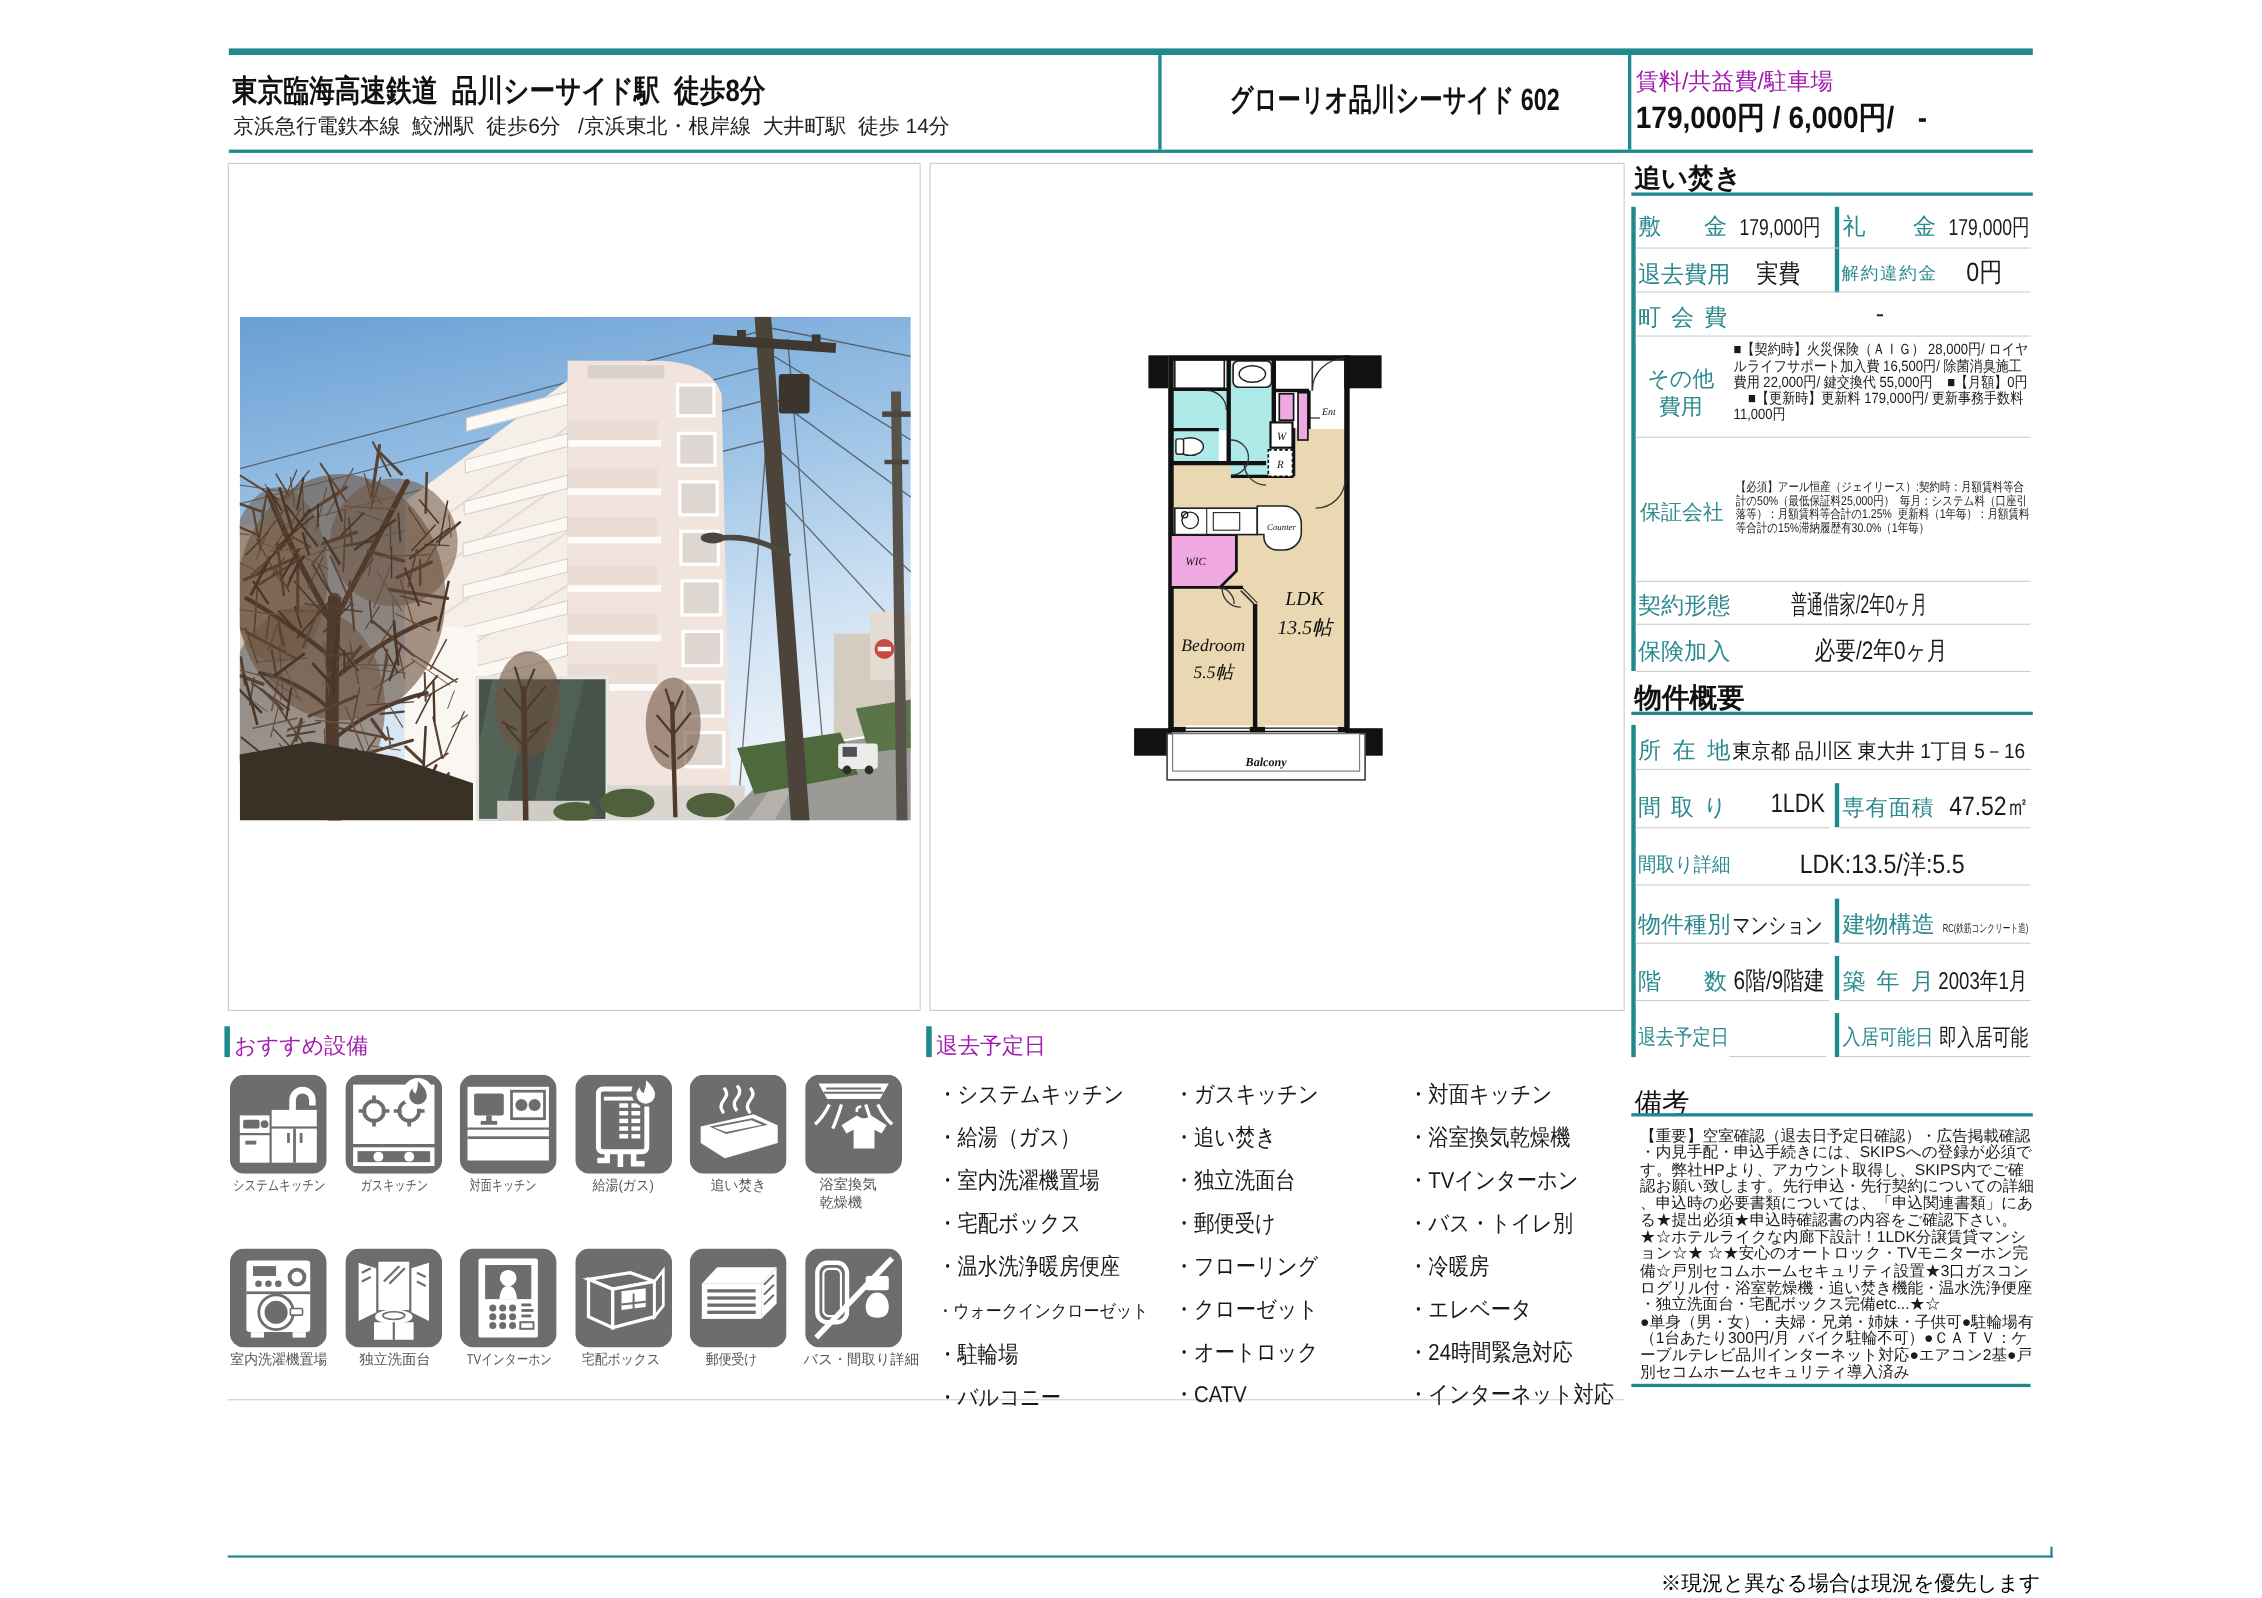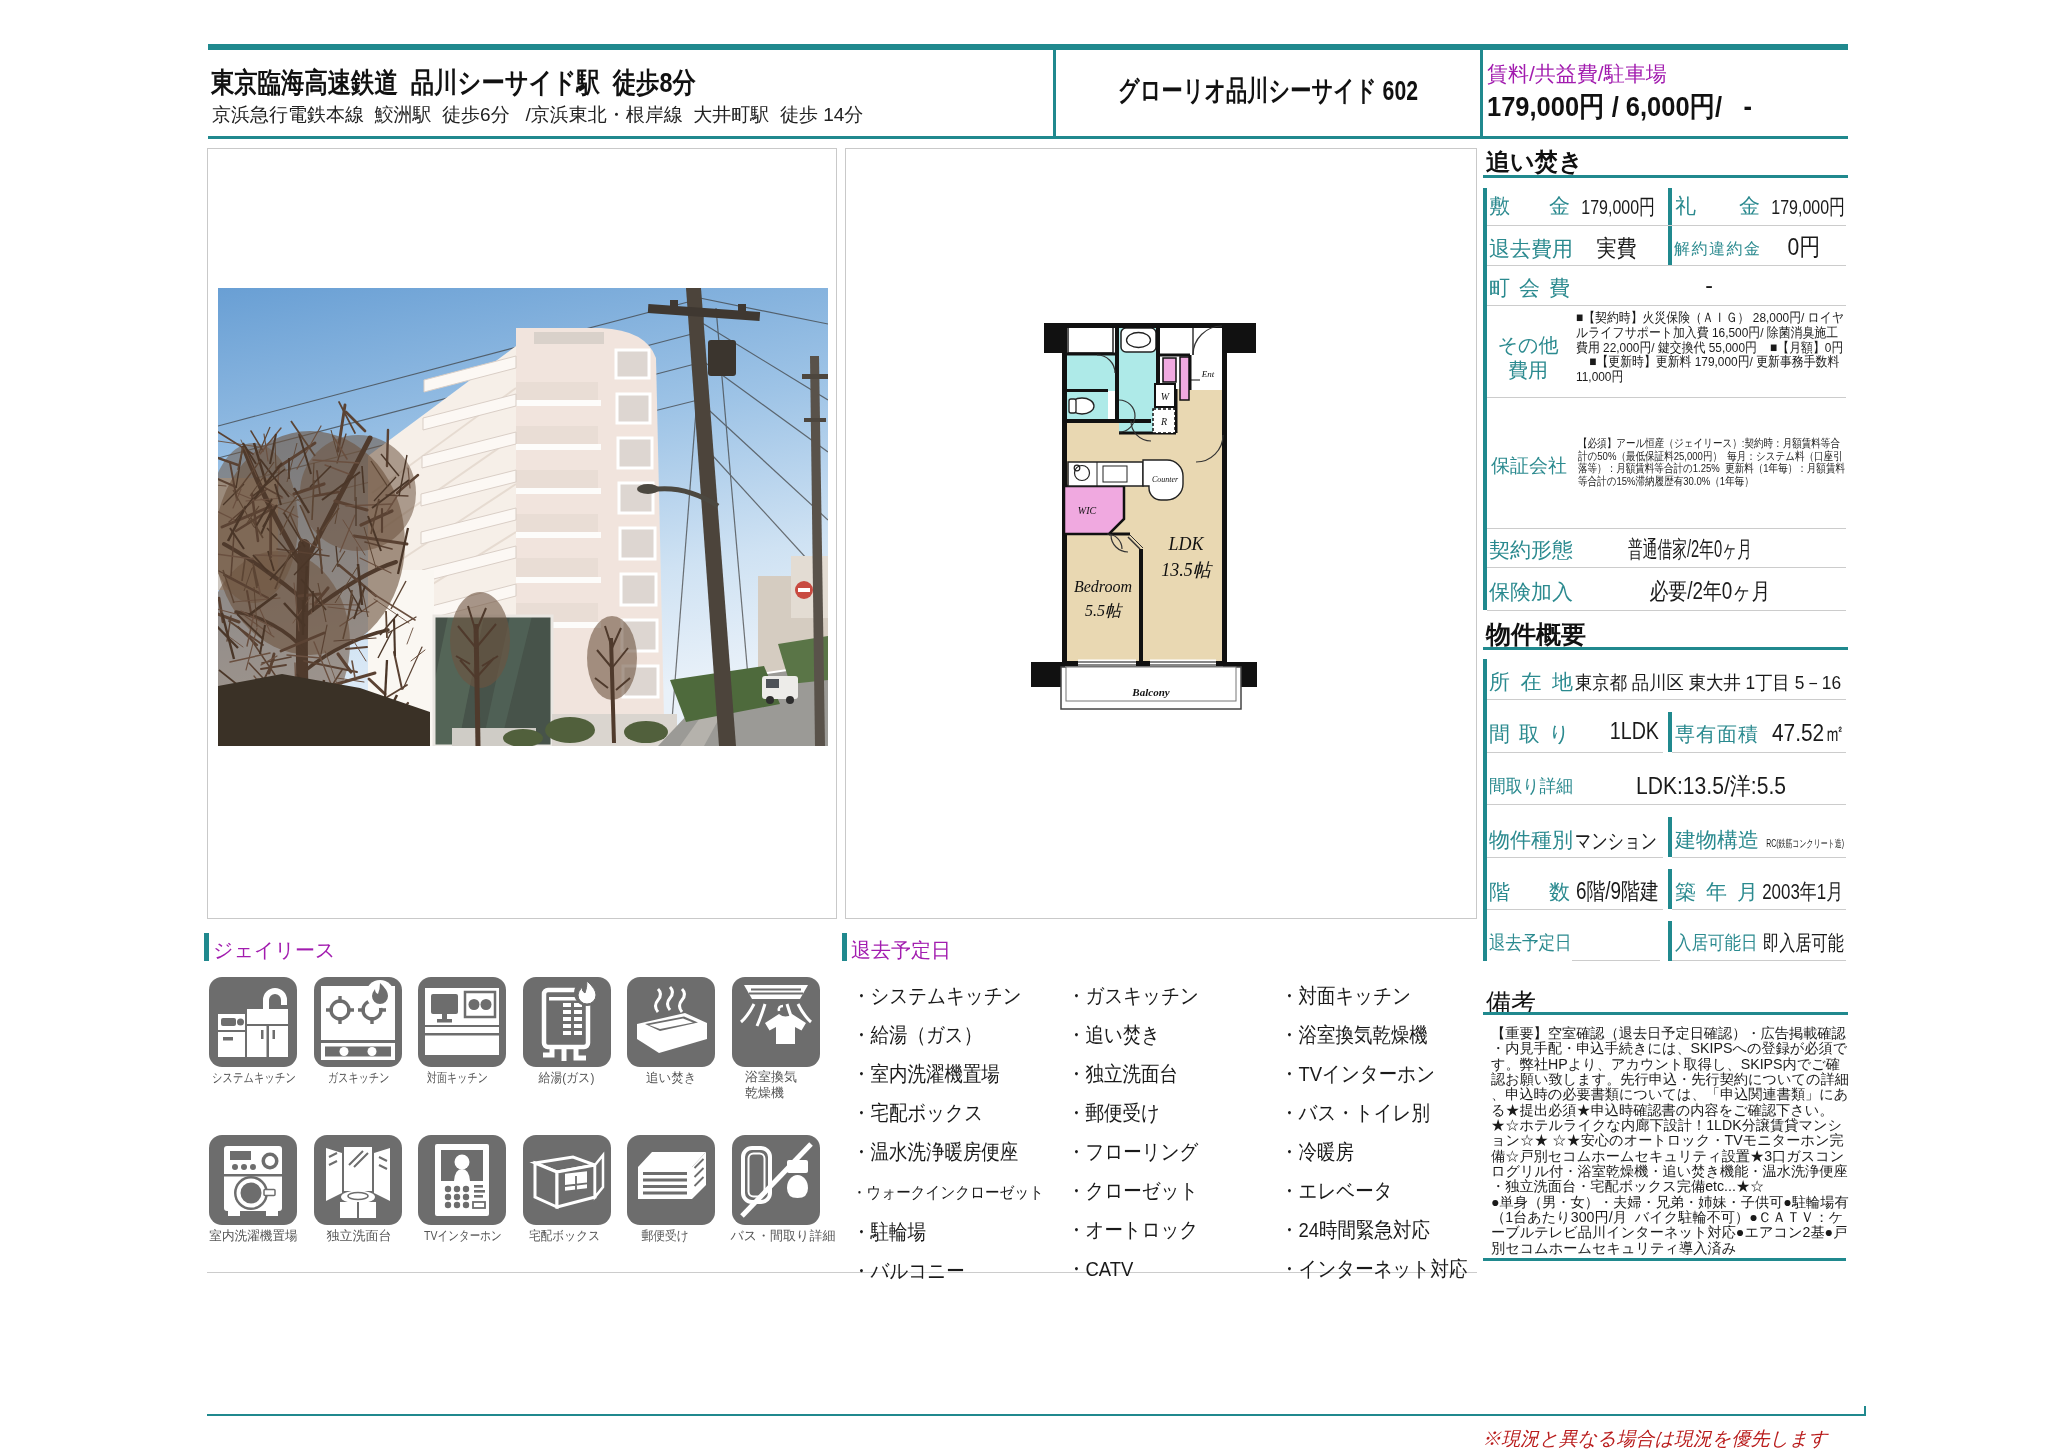--- a/index.html
+++ b/index.html
@@ -742,21 +742,21 @@
 <div class="abs" style="left:1486px;top:986px;font-size:25px;font-weight:normal;color:#111;">備考</div>
 
 <div class="abs bar" style="left:1483px;top:1012px;width:365px;height:3px;"></div>
 
 <div class="abs" style="left:1491px;top:1026px;width:358px;font-size:14.2px;line-height:15.35px;color:#1a1a1a;word-break:break-all;line-break:anywhere;">【重要】空室確認（退去日予定日確認）・広告掲載確認・内見手配・申込手続きには、SKIPSへの登録が必須です。弊社HPより、アカウント取得し、SKIPS内でご確認お願い致します。先行申込・先行契約についての詳細、申込時の必要書類については、「申込関連書類」にある★提出必須★申込時確認書の内容をご確認下さい。<br>★☆ホテルライクな内廊下設計！1LDK分譲賃貸マンション☆★ ☆★安心のオートロック・TVモニターホン完備☆戸別セコムホームセキュリティ設置★3口ガスコンログリル付・浴室乾燥機・追い焚き機能・温水洗浄便座・独立洗面台・宅配ボックス完備etc...★☆<br>●単身（男・女）・夫婦・兄弟・姉妹・子供可●駐輪場有（1台あたり300円/月&nbsp;&nbsp;バイク駐輪不可）●ＣＡＴＶ：ケーブルテレビ品川インターネット対応●エアコン2基●戸別セコムホームセキュリティ導入済み</div>
 
 <div class="abs bar" style="left:1483px;top:1258px;width:363px;height:3px;"></div>
 
 <div class="abs bar" style="left:204px;top:933px;width:5px;height:28px;"></div>
 
-<div class="abs teal" style="left:213px;top:937px;font-size:20px;">ジェイリース</div>
+<div class="abs teal" style="left:213px;top:937px;font-size:20px;">おすすめ設備</div>
 
 <svg class="abs" style="left:209px;top:977px;" width="88" height="90" viewBox="0 0 88 90">
     <rect width="88" height="90" rx="13" fill="#6d6d6d"></rect>
     <path d="M57,32 v-9 a9,9 0 0 1 18,0 v5" stroke="#fff" stroke-width="6" fill="none"></path>
     <rect x="9" y="37" width="27" height="16" fill="#fff"></rect>
     <rect x="12" y="41" width="15" height="8" rx="2" fill="#6d6d6d"></rect>
     <circle cx="31.5" cy="45" r="3.5" fill="#6d6d6d"></circle>
     <rect x="9" y="55" width="27" height="25" fill="#fff"></rect>
     <rect x="14" y="60" width="10" height="3.5" fill="#6d6d6d"></rect>
     <rect x="38" y="32" width="41" height="15" fill="#fff"></rect>
@@ -967,13 +967,13 @@
 <div class="abs" style="left:1067px;top:976px;width:213px;font-size:21px;line-height:39px;color:#1a1a1a;white-space:nowrap;transform:scaleX(0.88);transform-origin:left top;">
 ・ガスキッチン<br>・追い焚き<br>・独立洗面台<br>・郵便受け<br>・フローリング<br>・クローゼット<br>・オートロック<br>・CATV</div>
 
 <div class="abs" style="left:1280px;top:976px;width:200px;font-size:21px;line-height:39px;color:#1a1a1a;white-space:nowrap;transform:scaleX(0.88);transform-origin:left top;">
 ・対面キッチン<br>・浴室換気乾燥機<br>・TVインターホン<br>・バス・トイレ別<br>・冷暖房<br>・エレベータ<br>・24時間緊急対応<br>・インターネット対応</div>
 
 <div class="abs bar" style="left:207px;top:1414px;width:1659px;height:2px;"></div>
 
 <div class="abs bar" style="left:1864px;top:1406px;width:2px;height:10px;"></div>
 
-<div class="abs" style="left:1455px;top:1426px;width:400px;text-align:center;font-size:19px;color:#b91c1c;font-style:italic;">※現況と異なる場合は現況を優先します</div>
+<div class="abs" style="left:1455px;top:1426px;width:400px;text-align:right;font-size:19px;color:#000000;">※現況と異なる場合は現況を優先します</div>
 
 </body></html>

